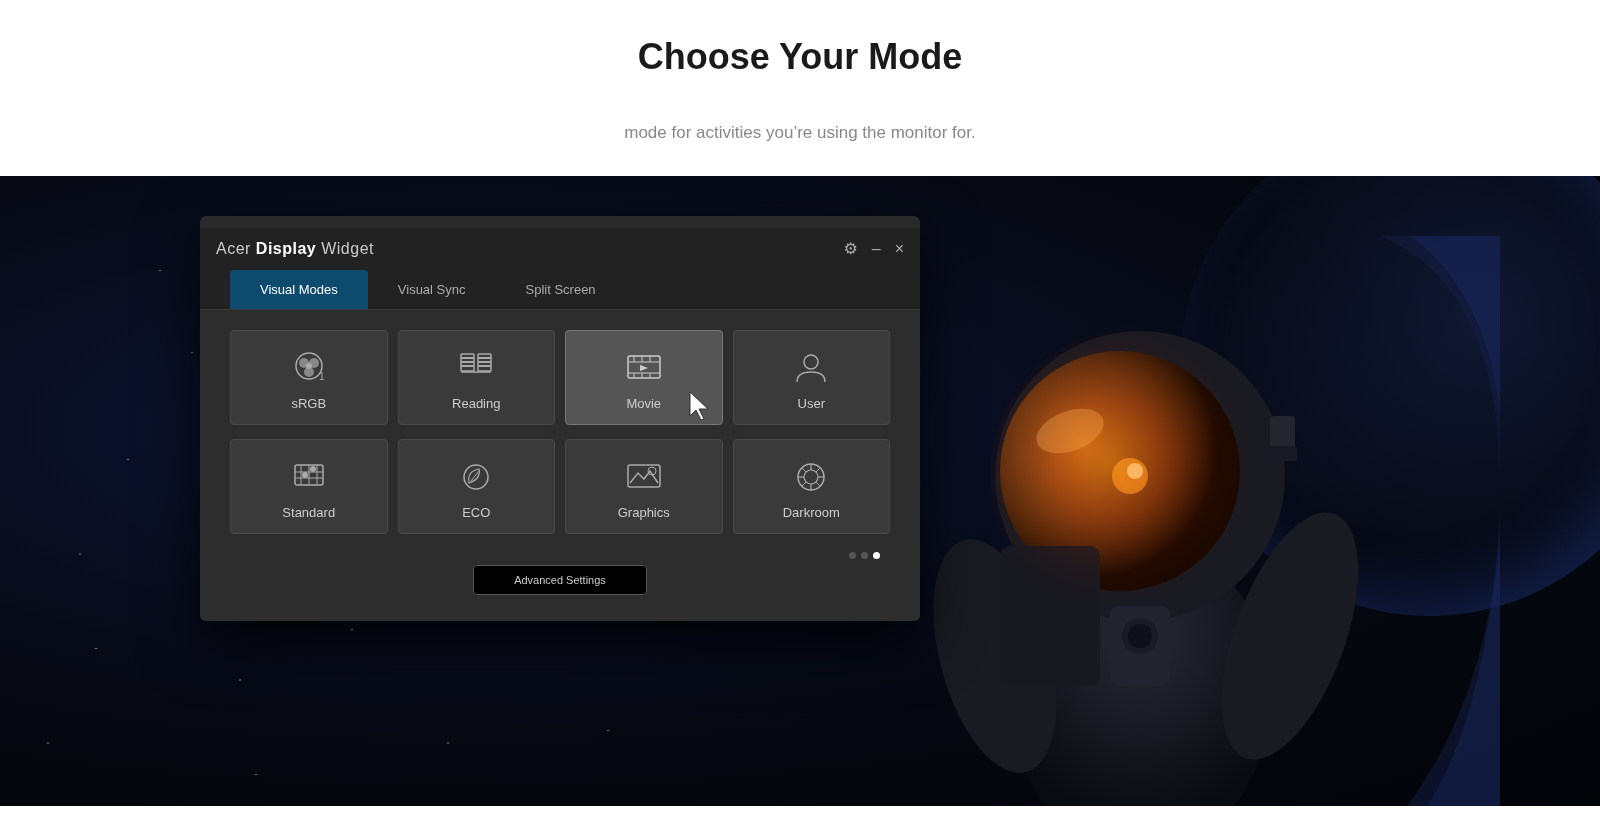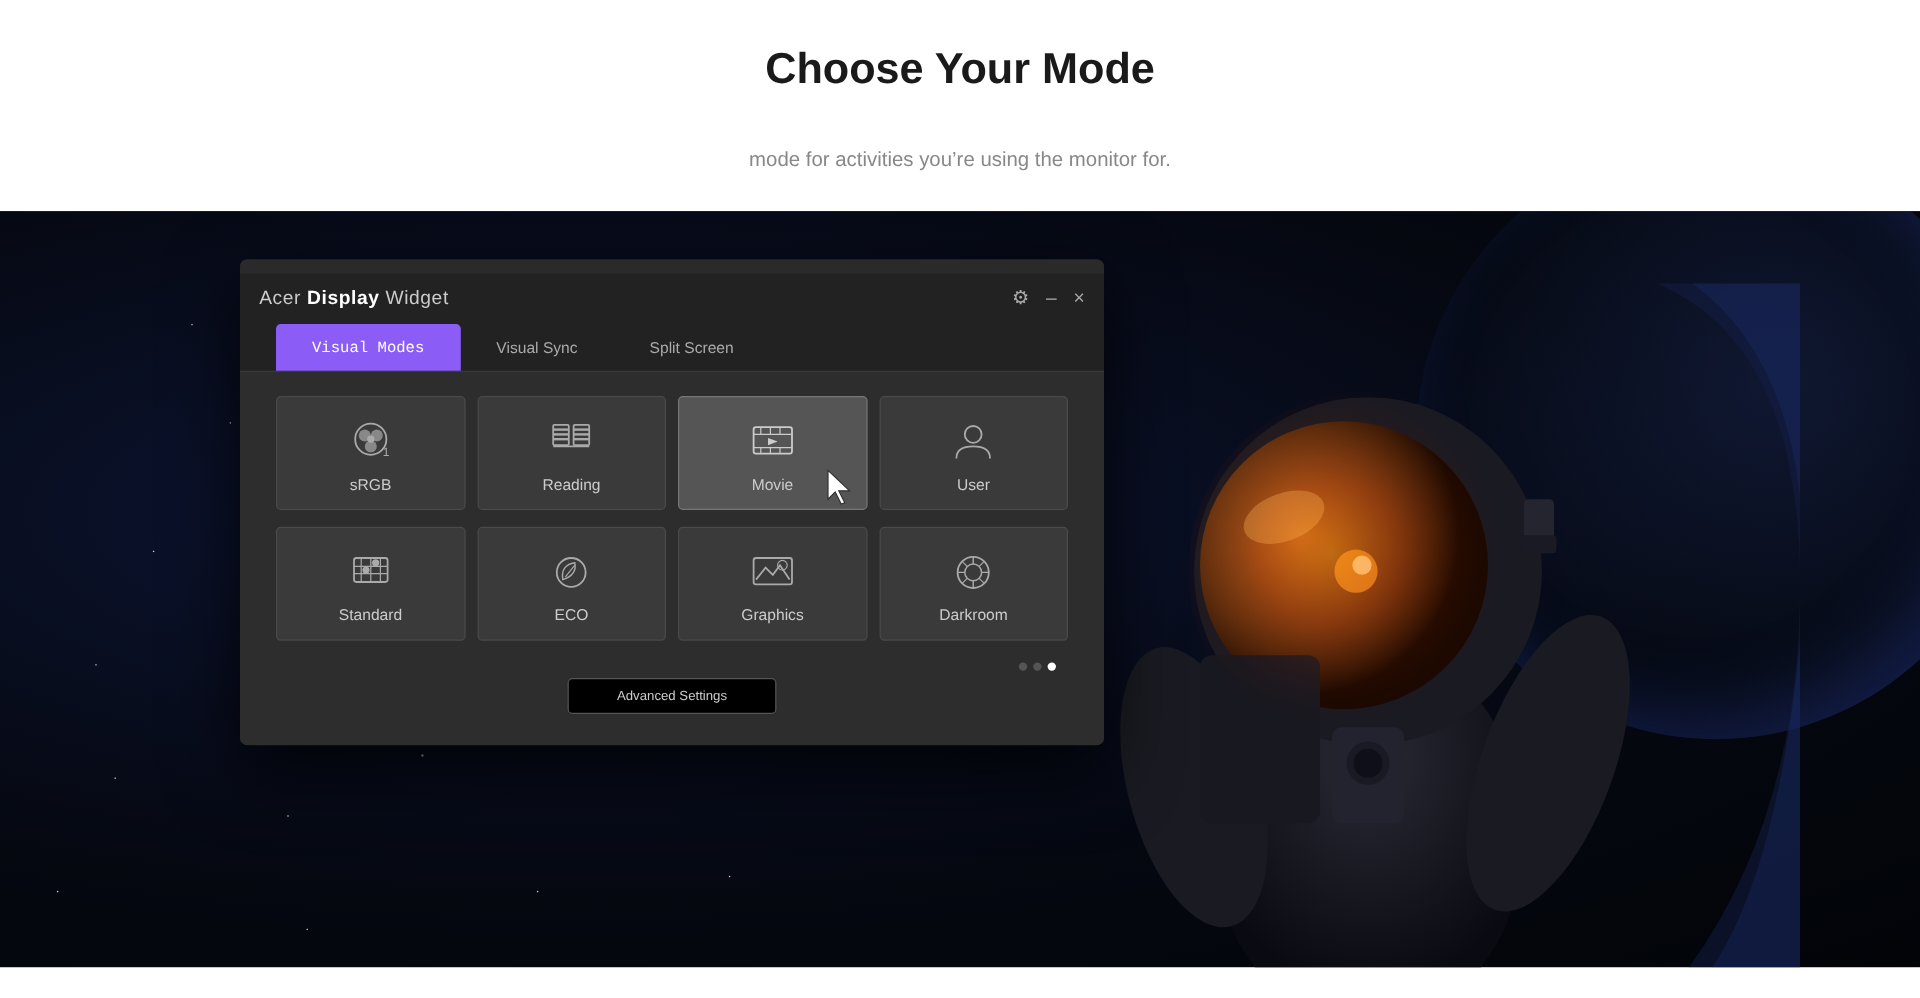--- a/index.html
+++ b/index.html
@@ -138,23 +138,22 @@
     }
     .tab {
       padding: 12px 30px;
       font-size: 13px;
       color: #aaa;
       cursor: pointer;
       position: relative;
       border-radius: 4px 4px 0 0;
     }
     .tab.active {
-      background: #8b5cf6;
+      background: #0c4a6e;
       color: #fff;
-      font-family: Liberation Mono, monospace;
     }
 
     
     .grid-content {
       padding: 20px 30px 20px;
       background: #2d2d2d;
     }
 
     .modes-grid {
       display: grid;

